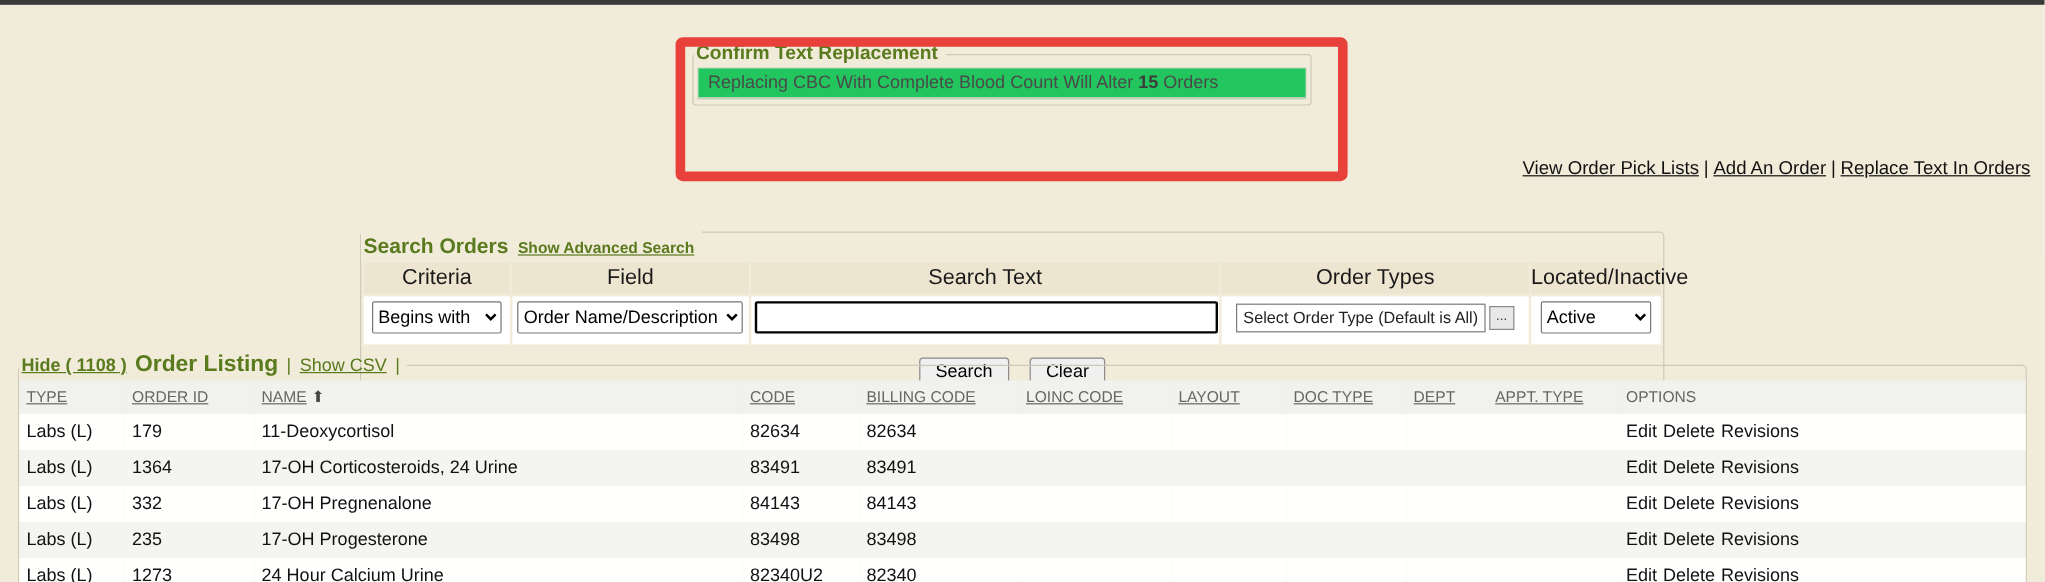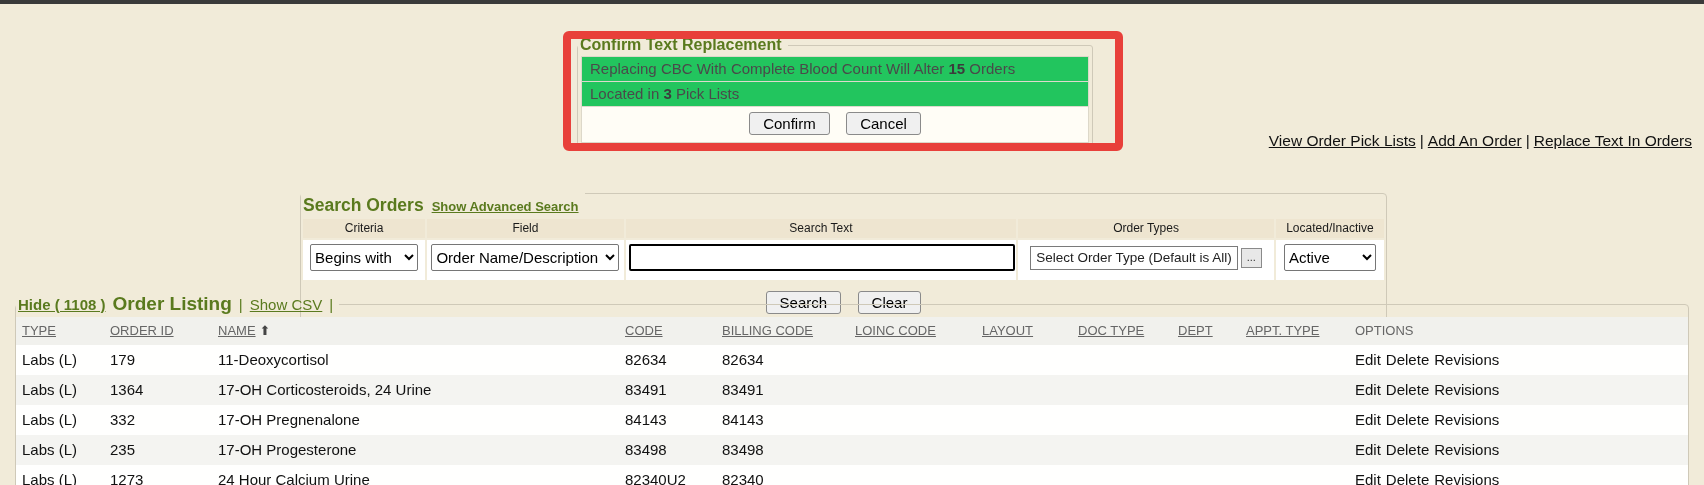--- a/index.html
+++ b/index.html
@@ -34,21 +34,21 @@
   .nav-sep { margin:0 4px; }
 
   
   .search-fs { position:absolute; left:300px; top:171px; width:1087px; border:1px solid #cfc9b8;
                border-radius:4px; padding:1px 0 0; background:transparent; }
   .search-fs legend { display:flex; align-items:baseline; gap:8px; padding:0 6px 0 2px; }
   .search-title { color:#5a7a1e; font-weight:bold; font-size:17.5px; }
   .adv-link { color:#5a7a1e; font-weight:bold; font-size:13px; text-decoration:underline; cursor:pointer;margin-top:28px; }
 
   .search-table { width:100%; border-collapse:separate; border-spacing:2px; table-layout:fixed; }
-  .search-table th { background:#eee5d0; font-weight:normal; font-size:12px; color:#1a1a1a; padding:2px 0 3px; text-align:center; }
+  .search-table th { background:#eee5d0; font-weight:normal; font-size:18px; color:#1a1a1a; padding:2px 0 3px; text-align:center; }
   .search-table td { background:#fff; padding:4px 3px 9px; text-align:center; vertical-align:middle; }
 
   select { font-family:"Liberation Sans", sans-serif; font-size:15px; height:27px; background:#fff;
            border:1px solid #767676; border-radius:2px; }
   .sel-criteria { width:108px; }
   .sel-field { width:188px; }
   .sel-active { width:92px; }
 
   .search-input { width:386px; height:27px; border:2px solid #000; border-radius:2px;
                   font-family:"Liberation Sans", sans-serif; font-size:15px; padding:0 5px; }
@@ -84,25 +84,20 @@
 <body>
 
 <div class="stage">
 
   <div class="topbar"></div>
 
   <fieldset class="dlg">
     <legend>Confirm Text Replacement</legend>
     <div class="dlg-body">
       <div class="dlg-row"><span>Replacing CBC With Complete Blood Count Will Alter </span><b>15</b><span> Orders</span></div>
-      <div class="dlg-row"><span>Located in </span><b>3</b><span> Pick Lists</span></div>
-      <div class="dlg-buttons">
-        <button class="btn">Confirm</button>
-        <button class="btn">Cancel</button>
-      </div>
     </div>
   </fieldset>
 
   <div class="red-rect"></div>
 
   <div class="nav-links">
     <a>View Order Pick Lists</a><span class="nav-sep">|</span><a>Add An Order</a><span class="nav-sep">|</span><a>Replace Text In Orders</a>
   </div>
 
   <fieldset class="search-fs">

